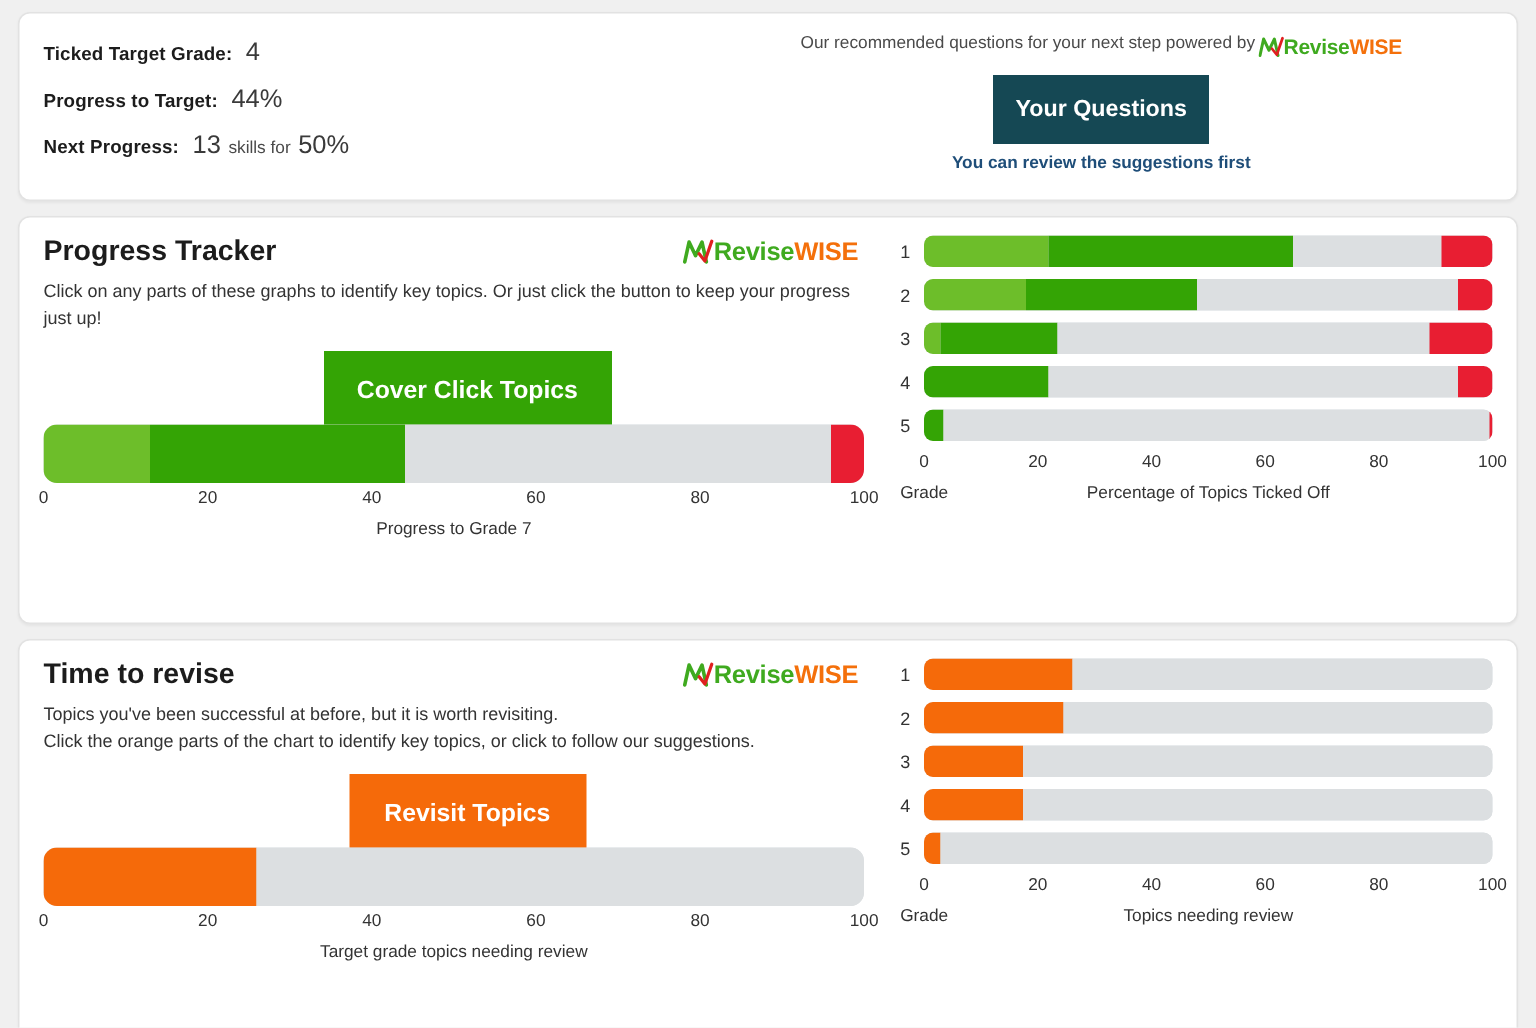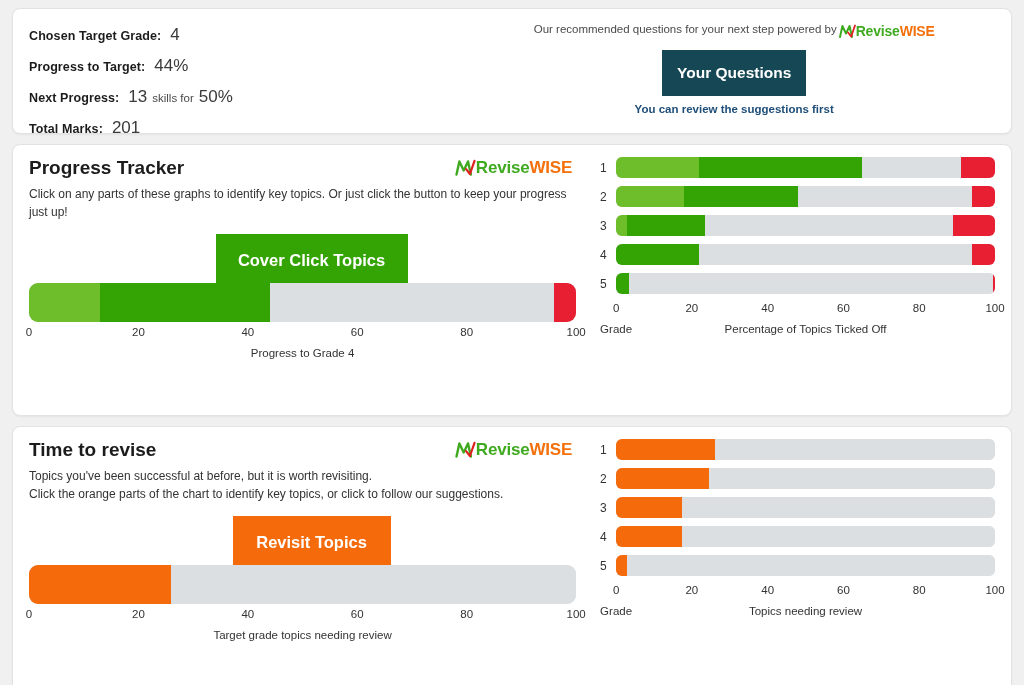--- a/index.html
+++ b/index.html
@@ -110,40 +110,36 @@
 </style>
 </head>
 <body>
 
 <div class="page">
 
   <div class="card card-summary">
     <div class="summary-left">
 
       <div class="stat-row">
-        <span class="stat-label">Chosen Target Grade:</span>
+        <span class="stat-label">Ticked Target Grade:</span>
         <span class="stat-value">4</span>
       </div>
 
       <div class="stat-row">
         <span class="stat-label">Progress to Target:</span>
         <span class="stat-value">44%</span>
       </div>
 
       <div class="stat-row">
         <span class="stat-label">Next Progress:</span>
         <span class="stat-value">13</span>
         <span class="stat-sub">skills for</span>
         <span class="stat-value" style="margin-left:0">50%</span>
       </div>
 
-      <div class="stat-row">
-        <span class="stat-label">Total Marks:</span>
-        <span class="stat-value">201</span>
-      </div>
     </div>
 
     <div class="summary-right">
       <div class="recommend-line">
         <span>Our recommended questions for your next step powered by</span>
         <span class="logo" style="font-size:14px;margin-left:2px">
           <svg class="logo-mark" width="17" height="15" viewBox="0 0 17 15">
             <path d="M1 13 L3.4 2 L7 9.5 L10.6 2 L13 13" fill="none" stroke="#3faa1f" stroke-width="2" stroke-linejoin="round" stroke-linecap="round"></path>
             <path d="M9 8.5 L12.2 12.5 L16 1.5" fill="none" stroke="#e02020" stroke-width="1.8" stroke-linejoin="round" stroke-linecap="round"></path>
           </svg>
@@ -192,21 +188,21 @@
             </div>
         </div>
         <div class="axis" id="mainGreenAxis">
             <span style="left: 0%;">0</span>
             <span style="left: 20%;">20</span>
             <span style="left: 40%;">40</span>
             <span style="left: 60%;">60</span>
             <span style="left: 80%;">80</span>
             <span style="left: 100%;">100</span>
           </div>
-        <div class="axis-caption">Progress to Grade 4</div>
+        <div class="axis-caption">Progress to Grade 7</div>
       </div>
     </div>
 
     <div class="panel-right">
       <div id="gradeBarsGreen">
           <div class="grade-row">
             <div class="grade-num">1</div>
             <div class="bar-track">
               <div class="seg" style="width: 22%; background: rgb(109, 190, 42);"></div>
               <div class="seg" style="width: 43%; background: rgb(52, 164, 5);"></div>

